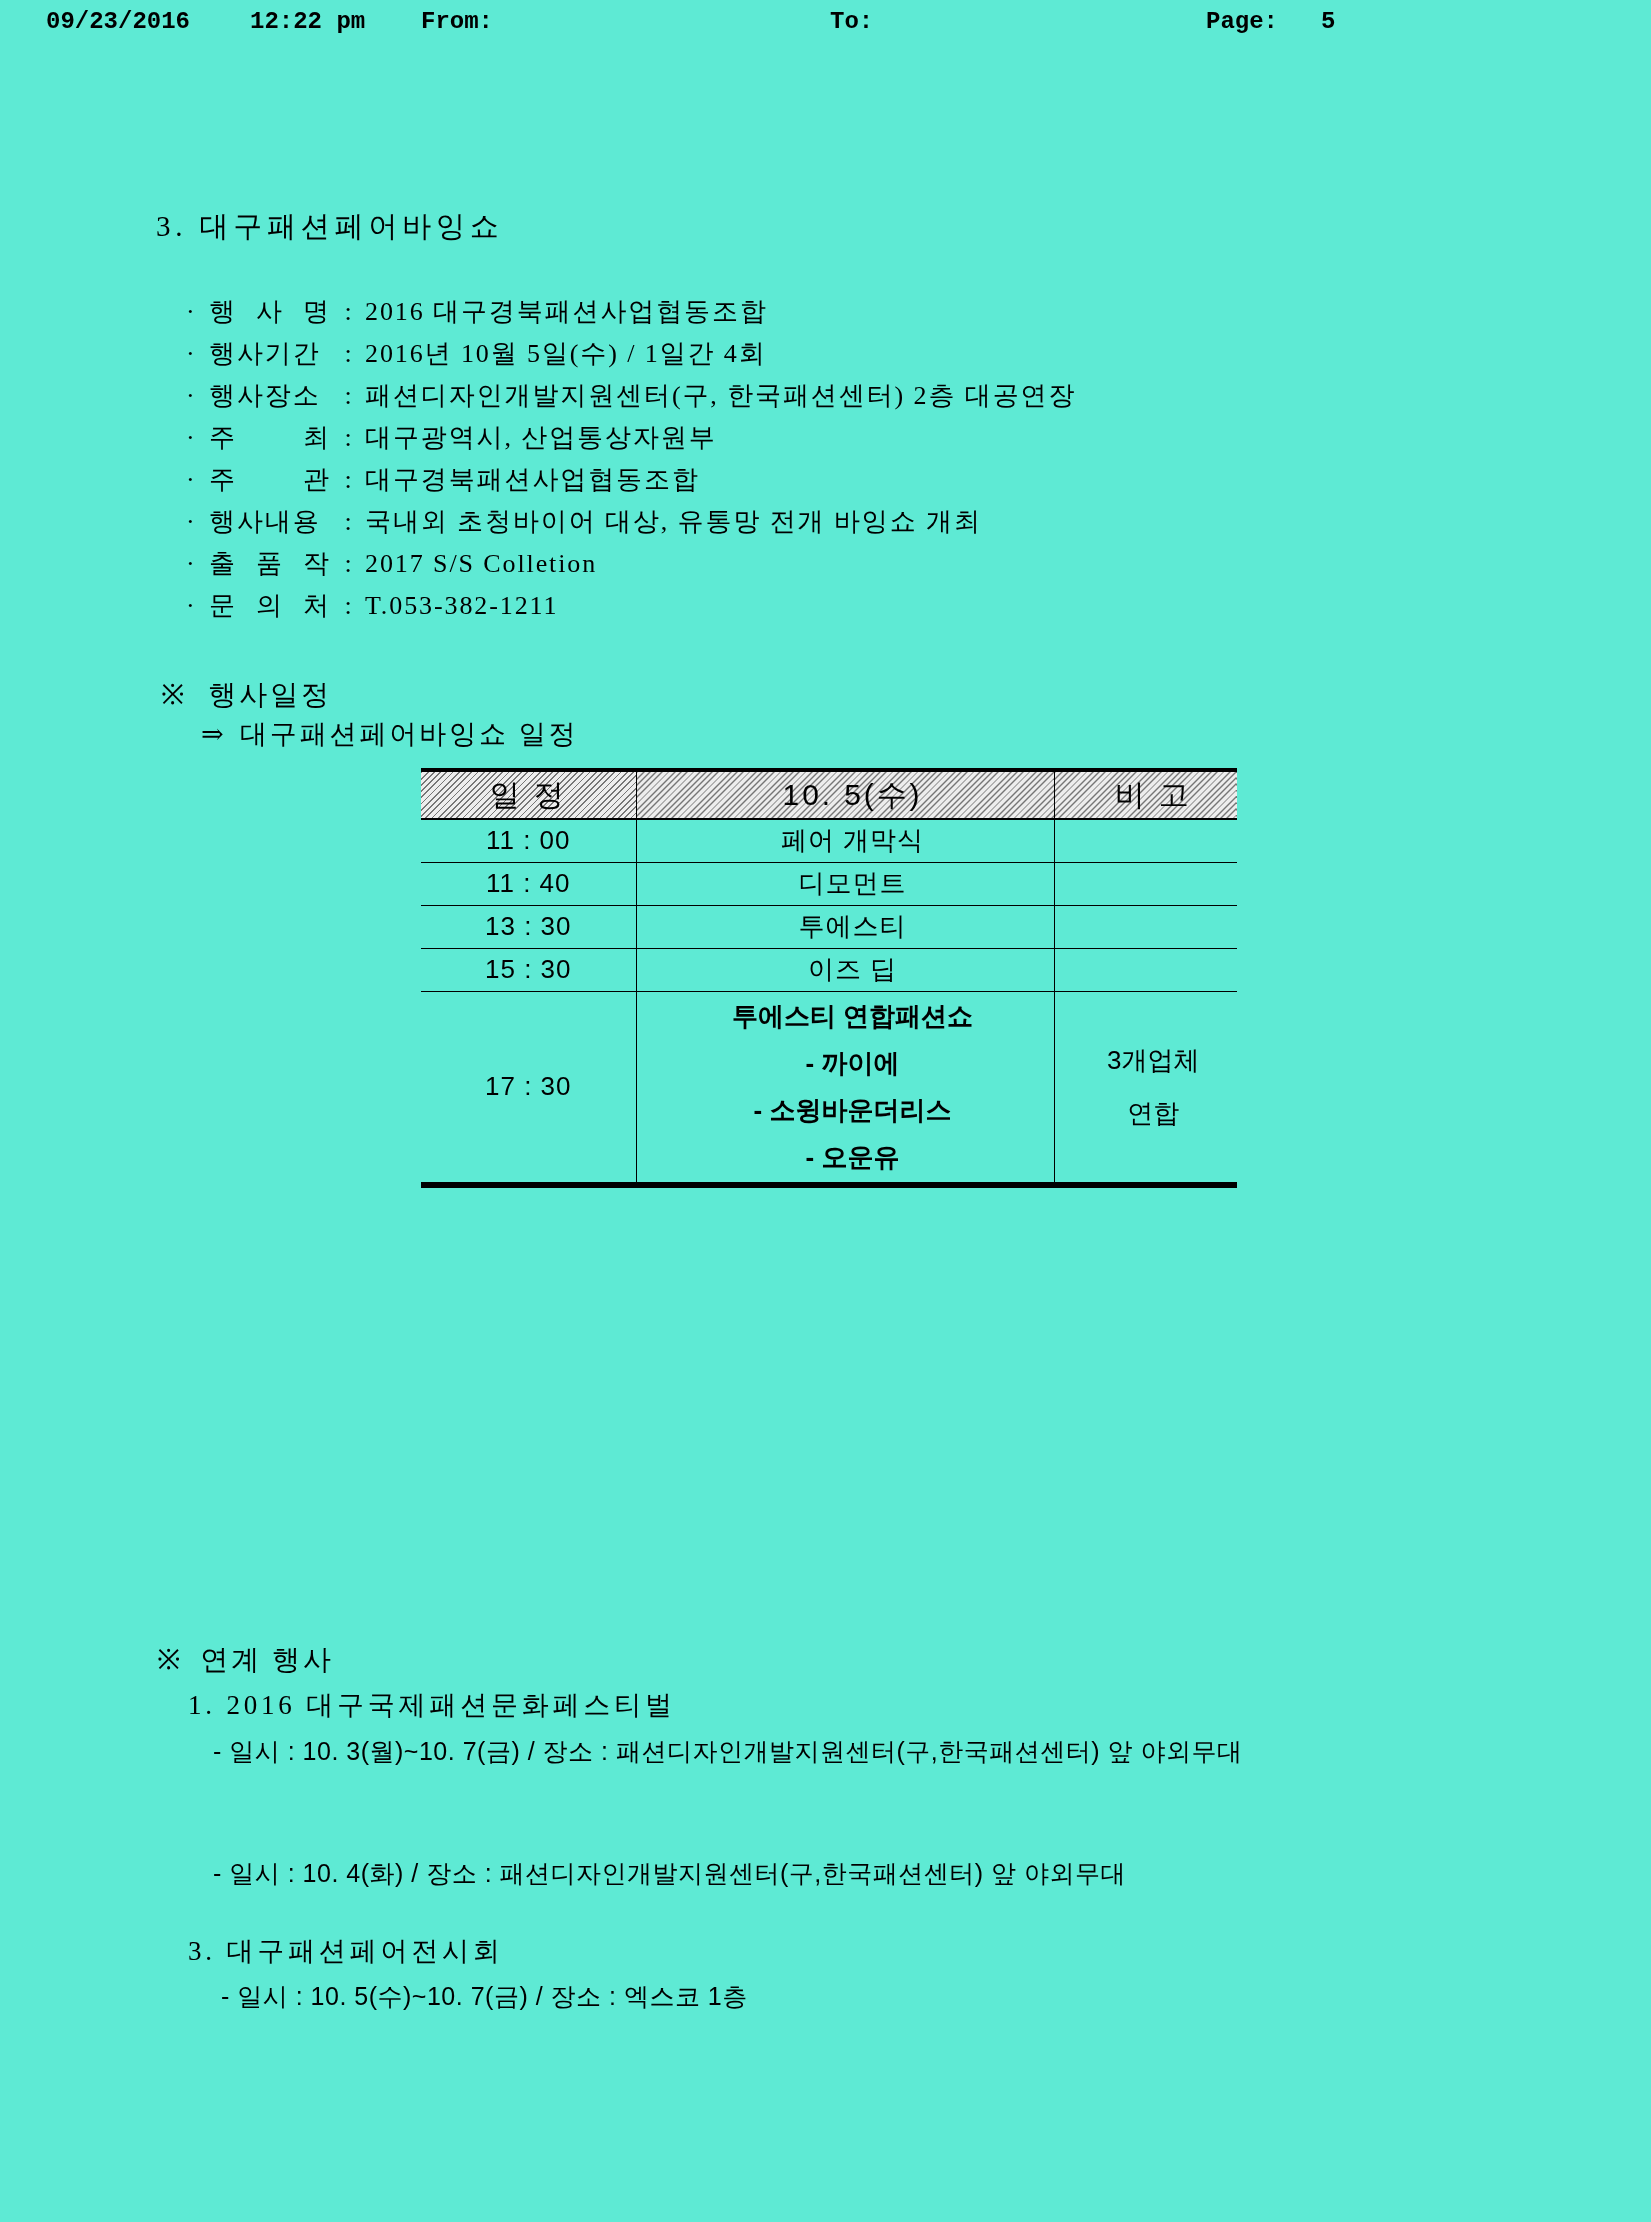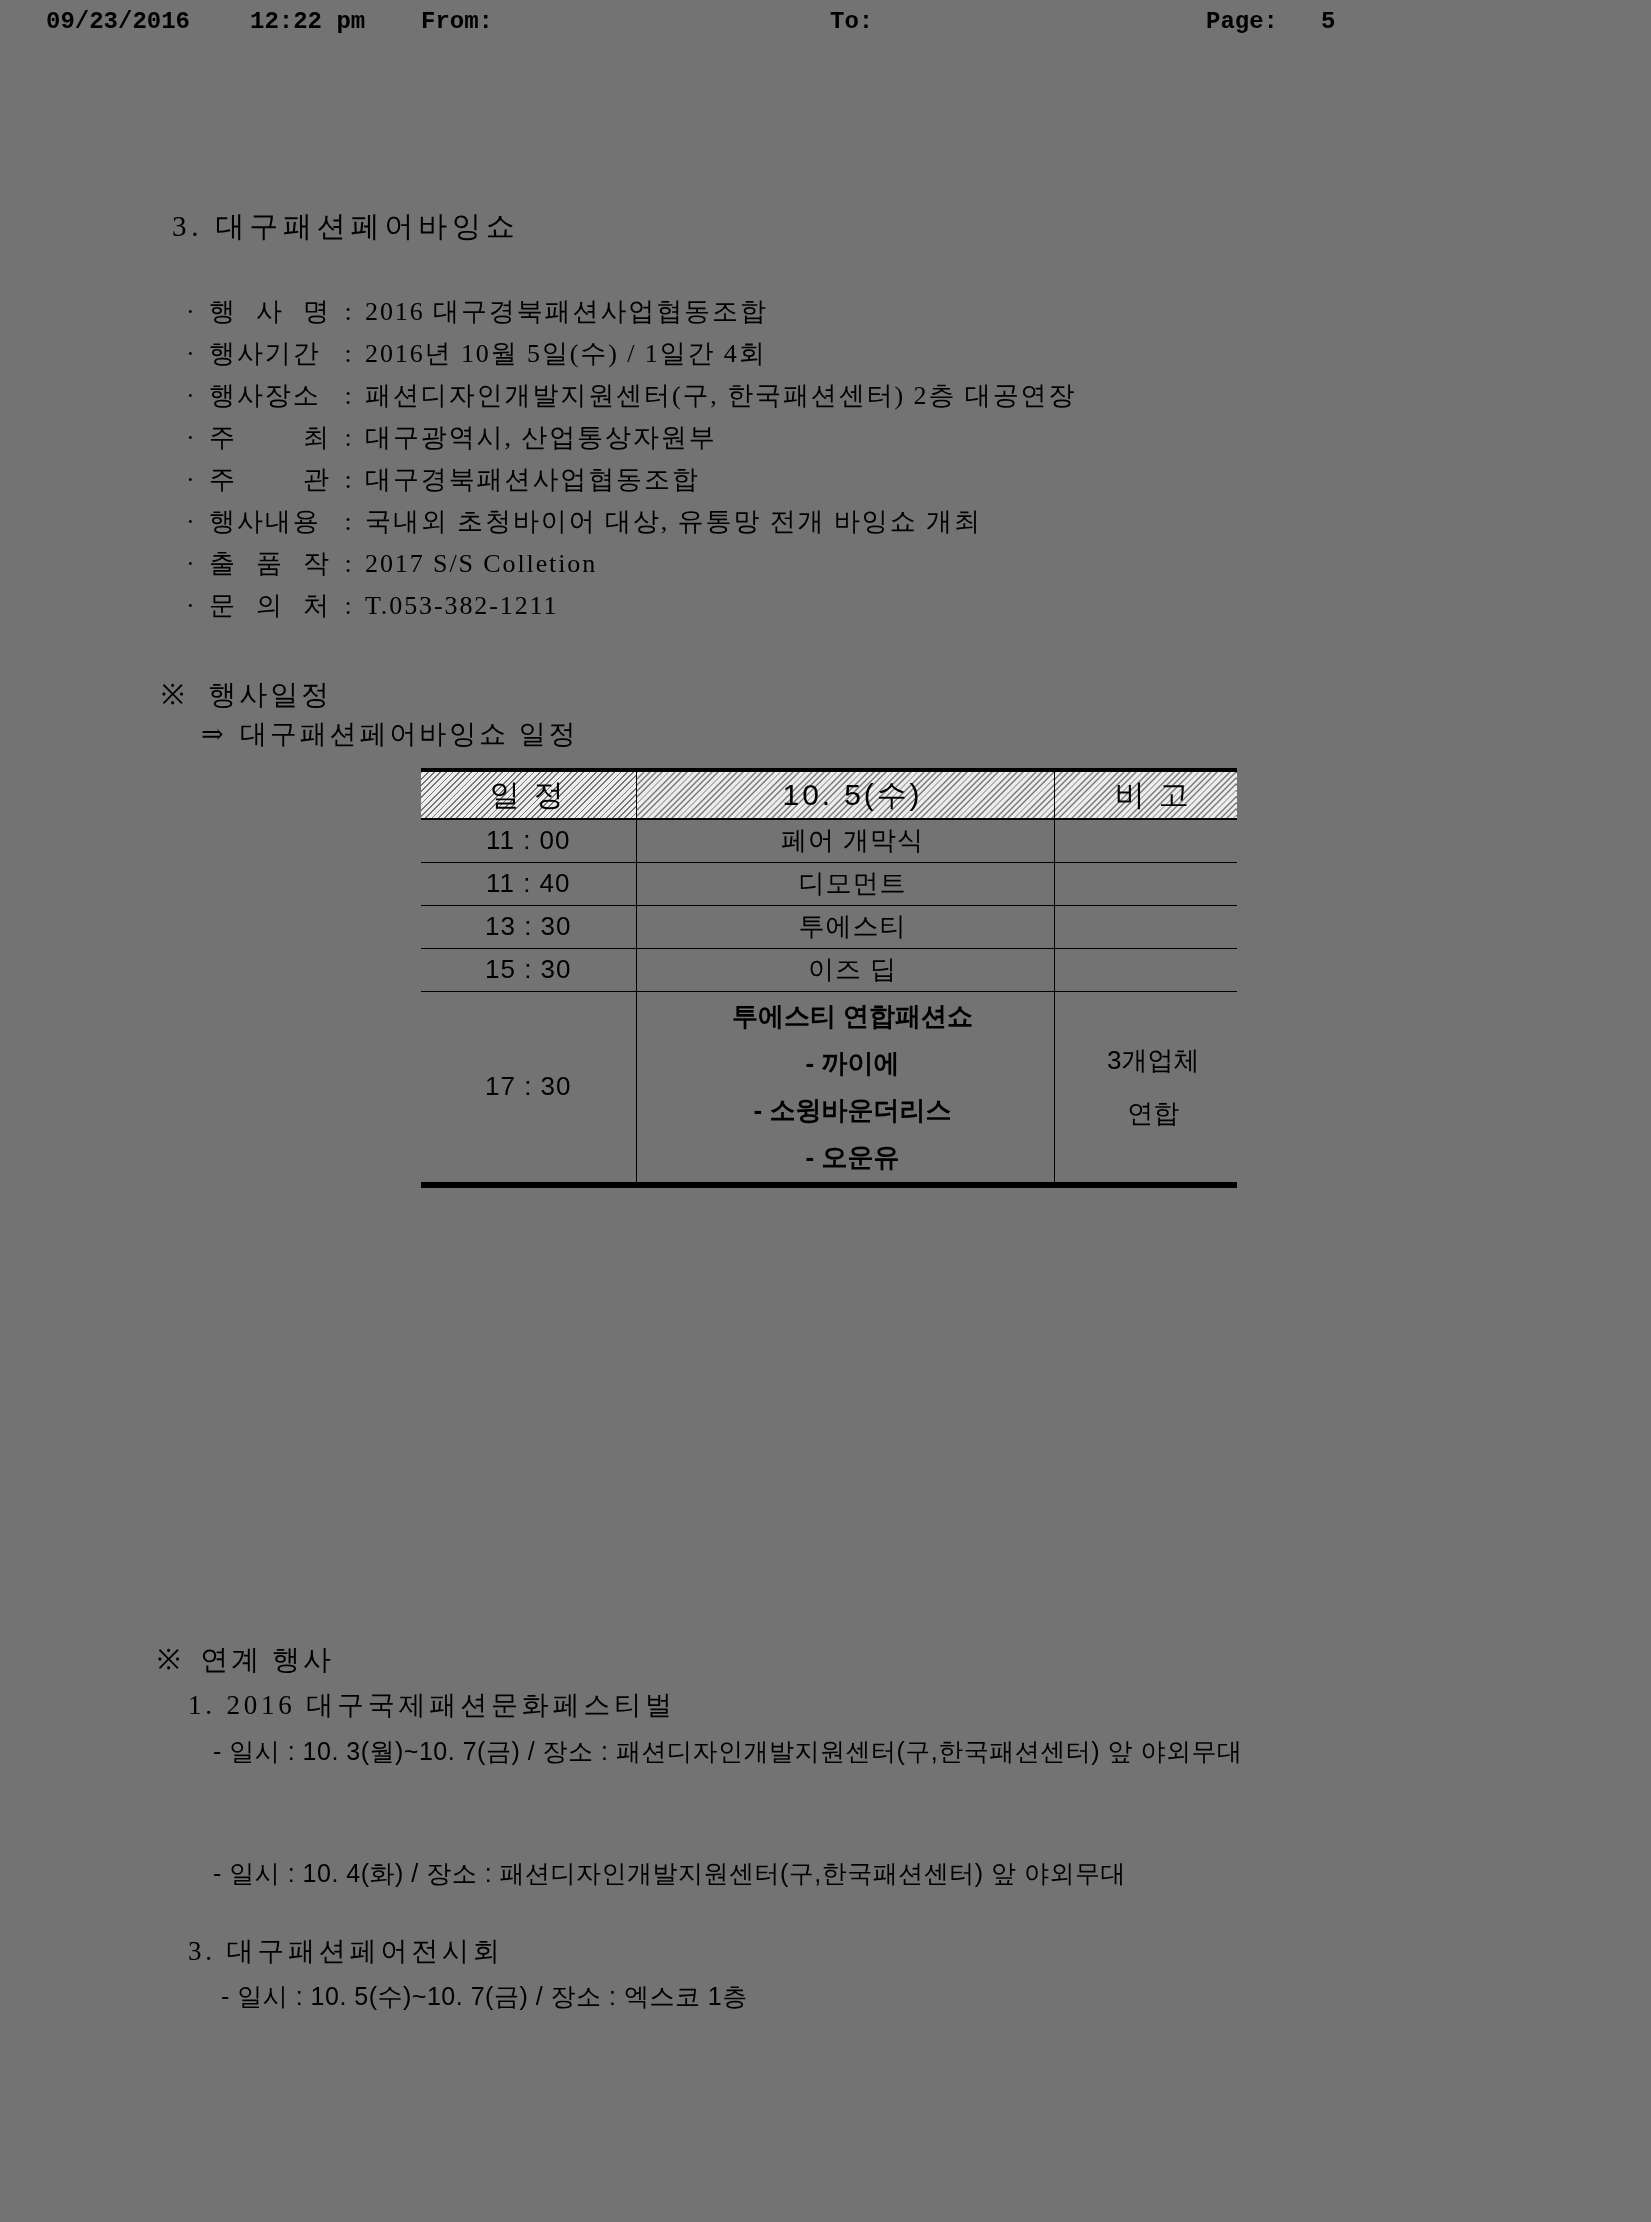--- a/index.html
+++ b/index.html
@@ -1,21 +1,21 @@
 <!DOCTYPE html>
 <html><head>
 <meta charset="utf-8">
 <style>
   html, body { margin: 0; padding: 0; background: #888; }
   .page {
     position: relative;
     width: 1652px;
     height: 2222px;
     margin: 0 auto;
-    background: #737373;
+    background: #5eead4;
     color: #000;
     overflow: hidden;
   }
   .mono {
     font-family: "Liberation Mono", "DejaVu Sans Mono", monospace;
     font-size: 24px;
     font-weight: bold;
     letter-spacing: 0px;
     white-space: pre;
   }
@@ -26,21 +26,21 @@
     font-family: "Liberation Sans", "DejaVu Sans", sans-serif;
   }
   .abs { position: absolute; line-height: 1.15; }
 
   
   .fax-item { position: absolute; top: 7.6px; }
 
   
   .sec-title {
     left: 156px; top: 210px;
-    font-size: 29px; letter-spacing: 4.8px; font-weight: 500; margin-left: 16px;
+    font-size: 29px; letter-spacing: 4.8px; font-weight: 500;
   }
 
   
   .details {
     position: absolute; left: 186px; top: 294px;
     font-size: 26px; letter-spacing: 1.9px;
   }
   .detail-row {
     display: flex; align-items: baseline;
     height: 42px;

